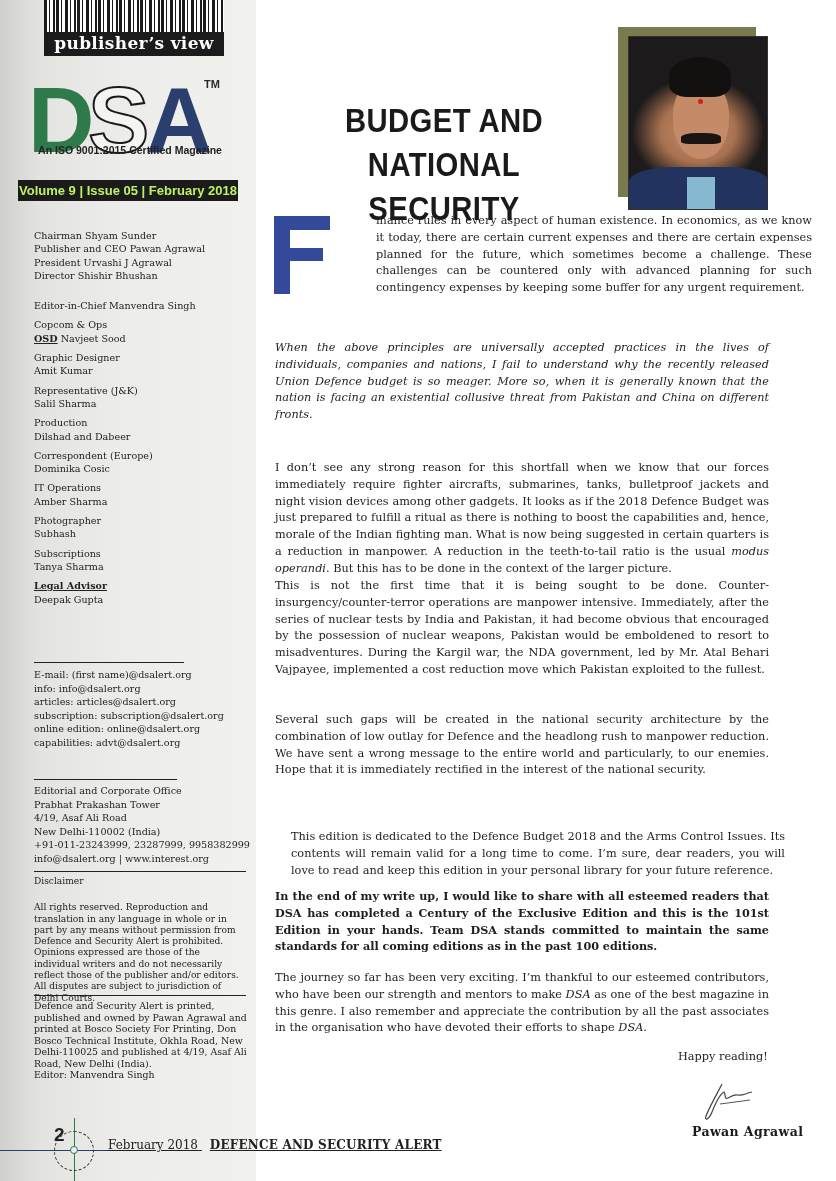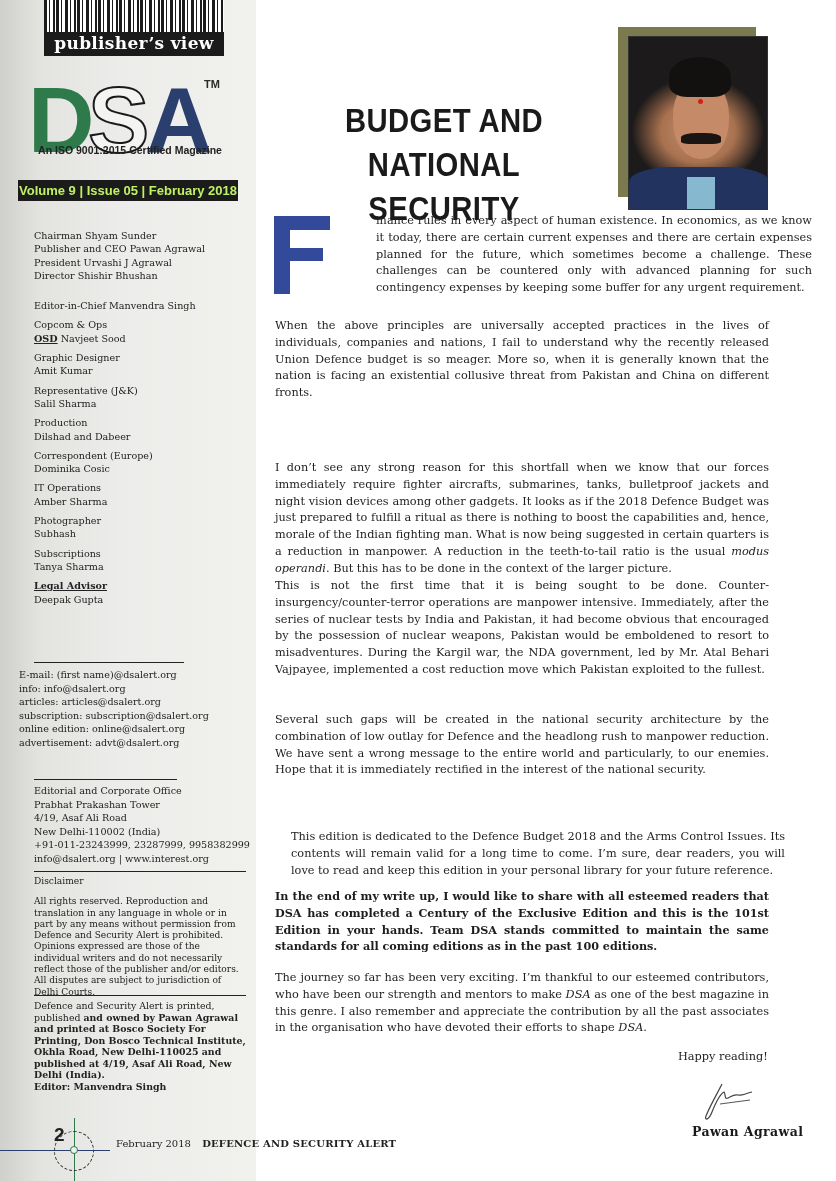--- a/index.html
+++ b/index.html
@@ -35,34 +35,34 @@
   .vol-bar {
     position: absolute; left: 18px; top: 180px; width: 220px; height: 21px;
     background: #1b1b1b; color: #bef264; text-align: center;
     font-family: "Liberation Sans", sans-serif; font-weight: bold; font-size: 13px; line-height: 21px;
   }
   .masthead { position: absolute; left: 34px; top: 229px; width: 210px; font-size: 9.6px; line-height: 13.3px; color: #222; }
   .masthead .grp { margin-bottom: 6px; }
   .masthead .gap { height: 17px; }
   .masthead b { font-weight: bold; text-decoration: underline; }
   .rule { position: absolute; left: 34px; height: 1px; background: #222; }
-  .contacts { position: absolute; left: 19px; top: 668px; width: 220px; font-size: 9.6px; line-height: 13.5px; color: #222; }
+  .contacts { position: absolute; left: 34px; top: 668px; width: 220px; font-size: 9.6px; line-height: 13.5px; color: #222; }
   .office { position: absolute; left: 34px; top: 784px; width: 220px; font-size: 9.6px; line-height: 13.5px; color: #222; }
   .disclaimer { position: absolute; left: 34px; top: 876px; width: 210px; font-size: 9.1px; line-height: 11.3px; color: #222; }
-  .disclaimer .t { margin-bottom: 9px; }
+  .disclaimer .t { margin-bottom: 15px; }
   .printed { position: absolute; left: 34px; top: 1000px; width: 214px; font-size: 9.4px; line-height: 11.5px; color: #222; }
-  .printed b { font-weight: bold; }
+  .printed b { font-weight: normal; }
 
   
   .page-num { position: absolute; left: 54px; top: 1124px; font-family: "Liberation Sans", sans-serif; font-weight: bold; font-size: 19px; color: #222; }
   .target-h { position: absolute; left: 0; top: 1150px; width: 110px; height: 1px; background: #2a3f6e; }
   .target-v { position: absolute; left: 74px; top: 1118px; width: 1px; height: 63px; background: #2e7a4a; }
   .target-ring { position: absolute; left: 54px; top: 1131px; width: 40px; height: 40px; border: 1px dashed #333; border-radius: 50%; }
   .target-dot { position: absolute; left: 70px; top: 1146px; width: 8px; height: 8px; border: 1px solid #2e7a4a; border-radius: 50%; background: #f0f0ee; }
-  .footer-text { position: absolute; left: 116px; top: 1138px; font-size: 10px; color: #222; white-space: nowrap; }
+  .footer-text { position: absolute; left: 108px; top: 1138px; font-size: 12px; color: #222; white-space: nowrap; text-decoration: underline; }
   .footer-text .pub { font-weight: bold; margin-left: 8px; letter-spacing: 0.2px; }
 
   
   .headline {
     position: absolute; left: 276px; top: 98px; width: 336px; text-align: center;
     font-family: "Liberation Sans", sans-serif; font-weight: bold; font-size: 34px; line-height: 44px;
     color: #1a1a1a; transform: scaleX(0.86); transform-origin: center top; letter-spacing: 0.5px;
   }
   .photo-frame { position: absolute; left: 618px; top: 27px; width: 138px; height: 170px; background: #7a7a4e; }
   .photo {
@@ -80,21 +80,21 @@
   .dropcap {
     position: absolute; left: 274px; top: 216px; width: 58px; height: 78px; color: #33499a;
   }
   .dropcap .stem { position: absolute; left: 0; top: 0; width: 16px; height: 78px; background: #33499a; }
   .dropcap .top { position: absolute; left: 0; top: 0; width: 56px; height: 14px; background: #33499a; }
   .dropcap .mid { position: absolute; left: 0; top: 32px; width: 49px; height: 13px; background: #33499a; }
 
   .body-text { position: absolute; left: 275px; width: 494px; font-size: 11.3px; line-height: 16.8px; color: #1e1e1e; text-align: justify; }
   .p1 { top: 213px; margin-left: 43px; }
   .p1 .indent-block { padding-left: 58px; }
-  .p2 { top: 318px; }
+  .p2 { top: 340px; font-style: italic; }
   .p3 { top: 460px; }
   .p4 { top: 578px; }
   .p5 { top: 712px; }
   .p6 { top: 829px; margin-left: 16px; }
   .p7 { top: 888px; font-weight: bold; line-height: 16.8px; font-size: 11.2px; }
   .p8 { top: 970px; }
   .body-text i { font-style: italic; }
 
   .closing { position: absolute; left: 678px; top: 1050px; font-size: 11.3px; color: #1e1e1e; }
   .signature { position: absolute; left: 700px; top: 1080px; width: 60px; height: 42px; }
@@ -162,21 +162,21 @@
     </div>
   </div>
 
   <div class="rule" style="top:662px; width:150px;"></div>
   <div class="contacts">
     <div>E-mail: (first name)@dsalert.org</div>
     <div>info: info@dsalert.org</div>
     <div>articles: articles@dsalert.org</div>
     <div>subscription: subscription@dsalert.org</div>
     <div>online edition: online@dsalert.org</div>
-    <div>advertisement: advt@dsalert.org</div>
+    <div>capabilities: advt@dsalert.org</div>
   </div>
 
   <div class="rule" style="top:779px; width:143px;"></div>
   <div class="office">
     <div>Editorial and Corporate Office</div>
     <div>Prabhat Prakashan Tower</div>
     <div>4/19, Asaf Ali Road</div>
     <div>New Delhi-110002 (India)</div>
     <div>+91-011-23243999, 23287999, 9958382999</div>
     <div>info@dsalert.org | www.interest.org</div>

